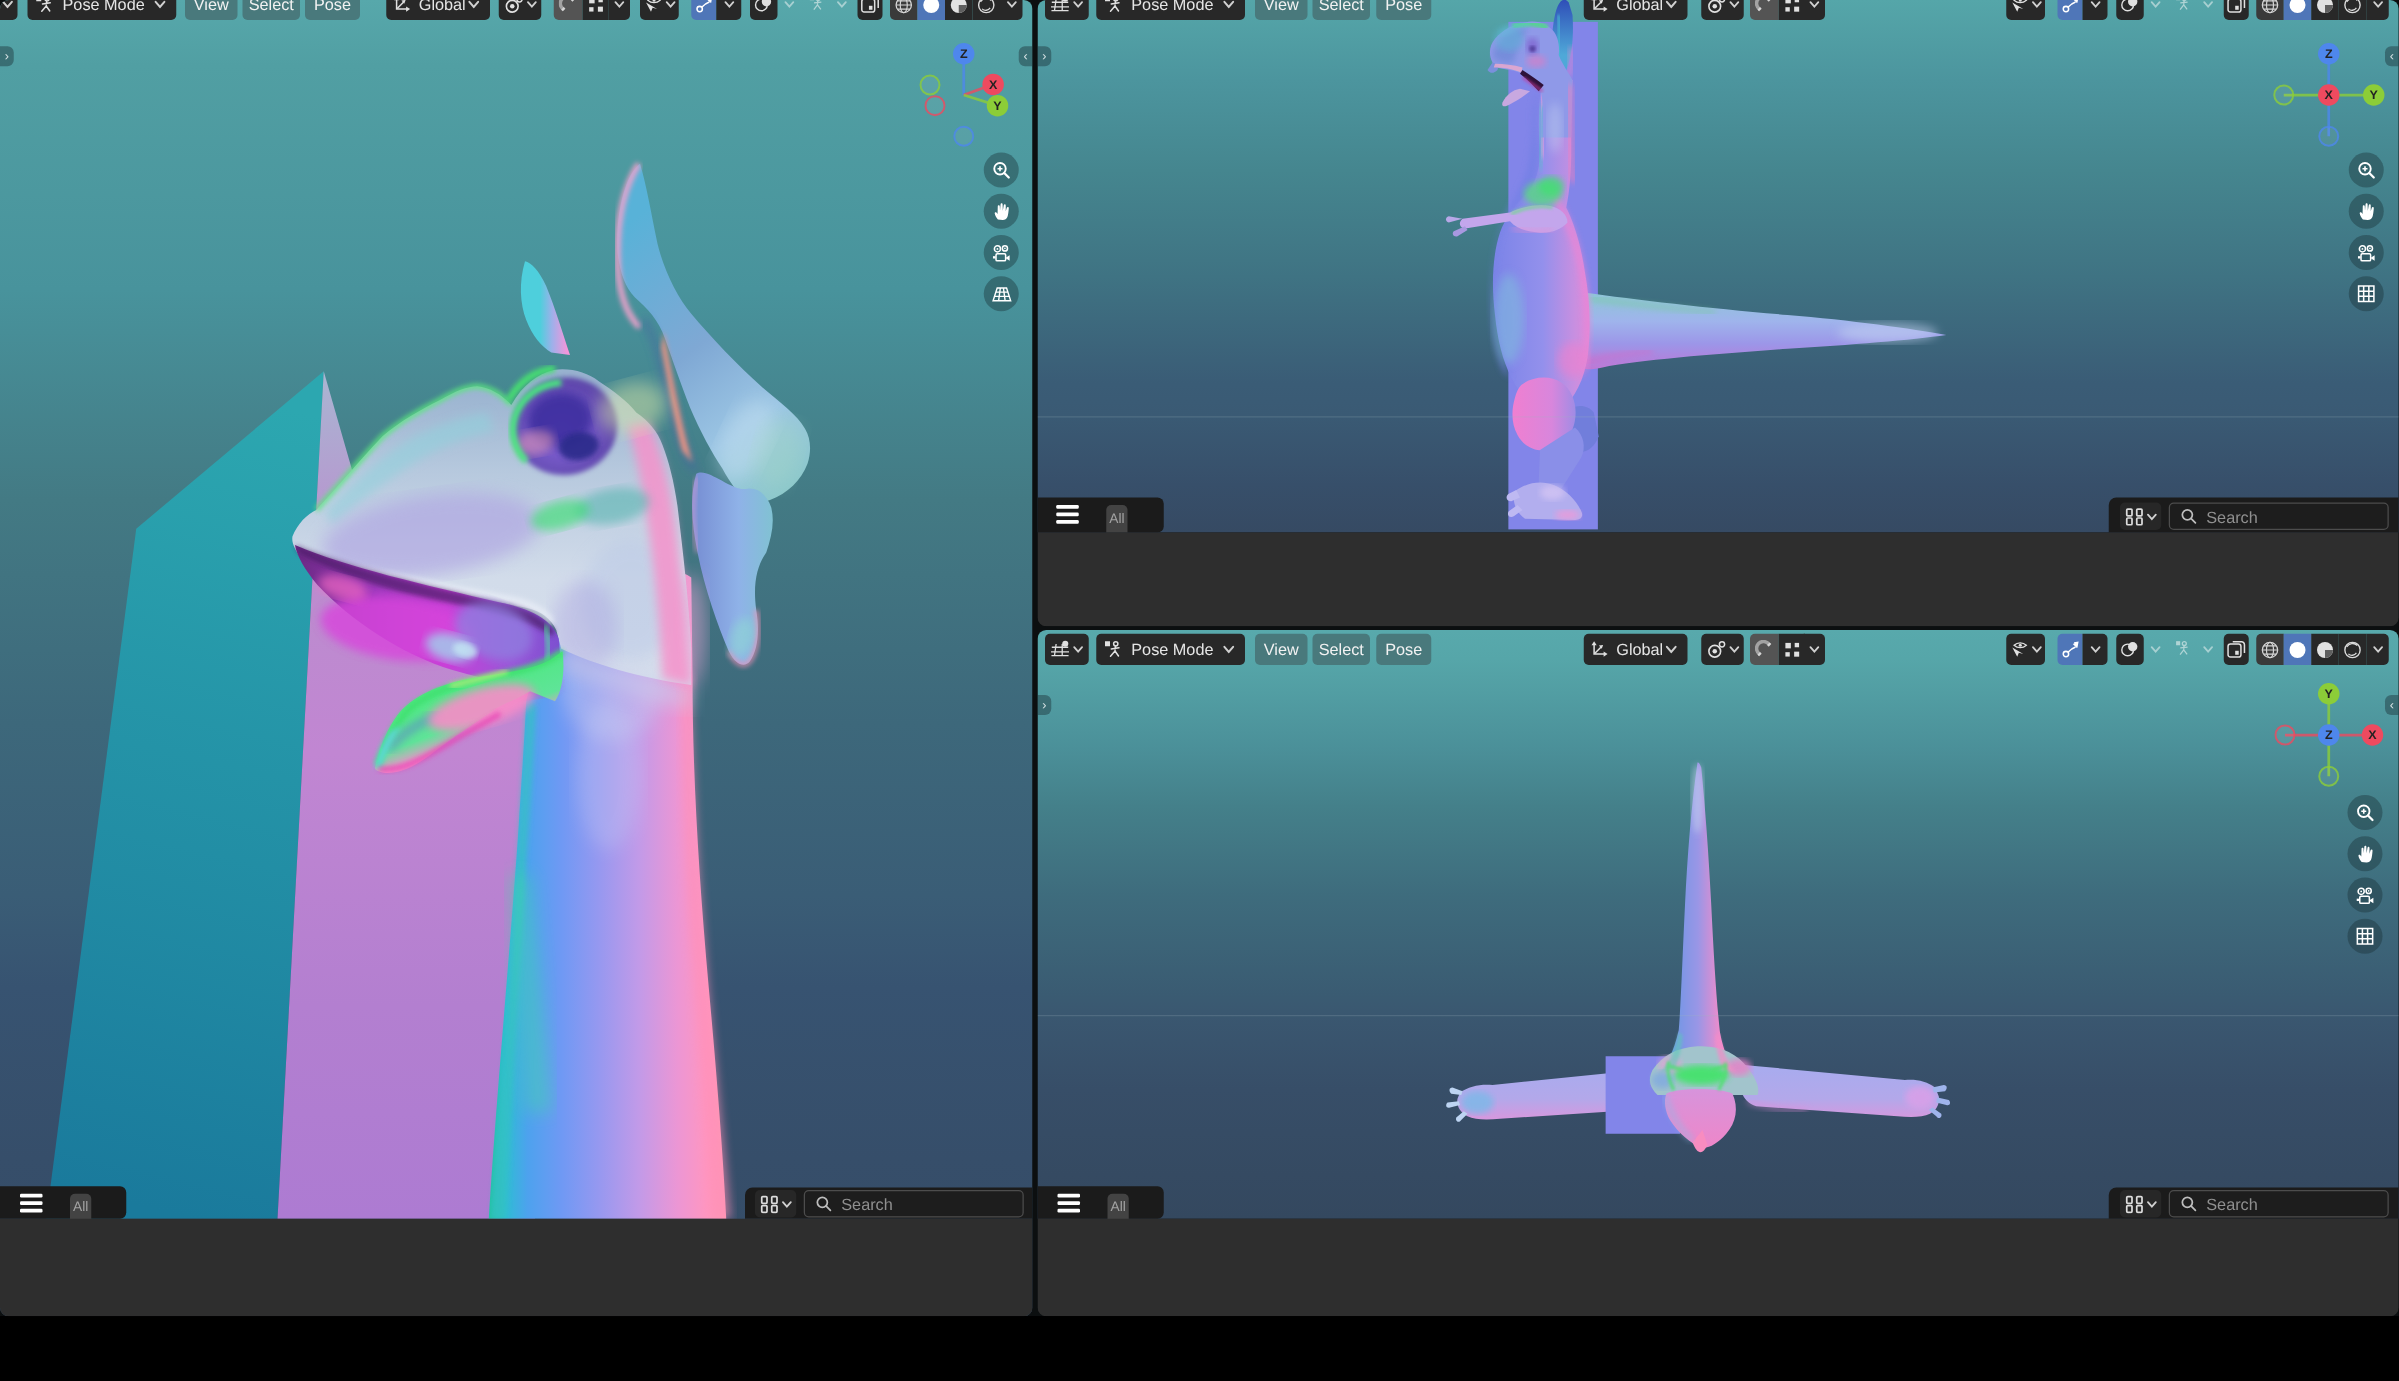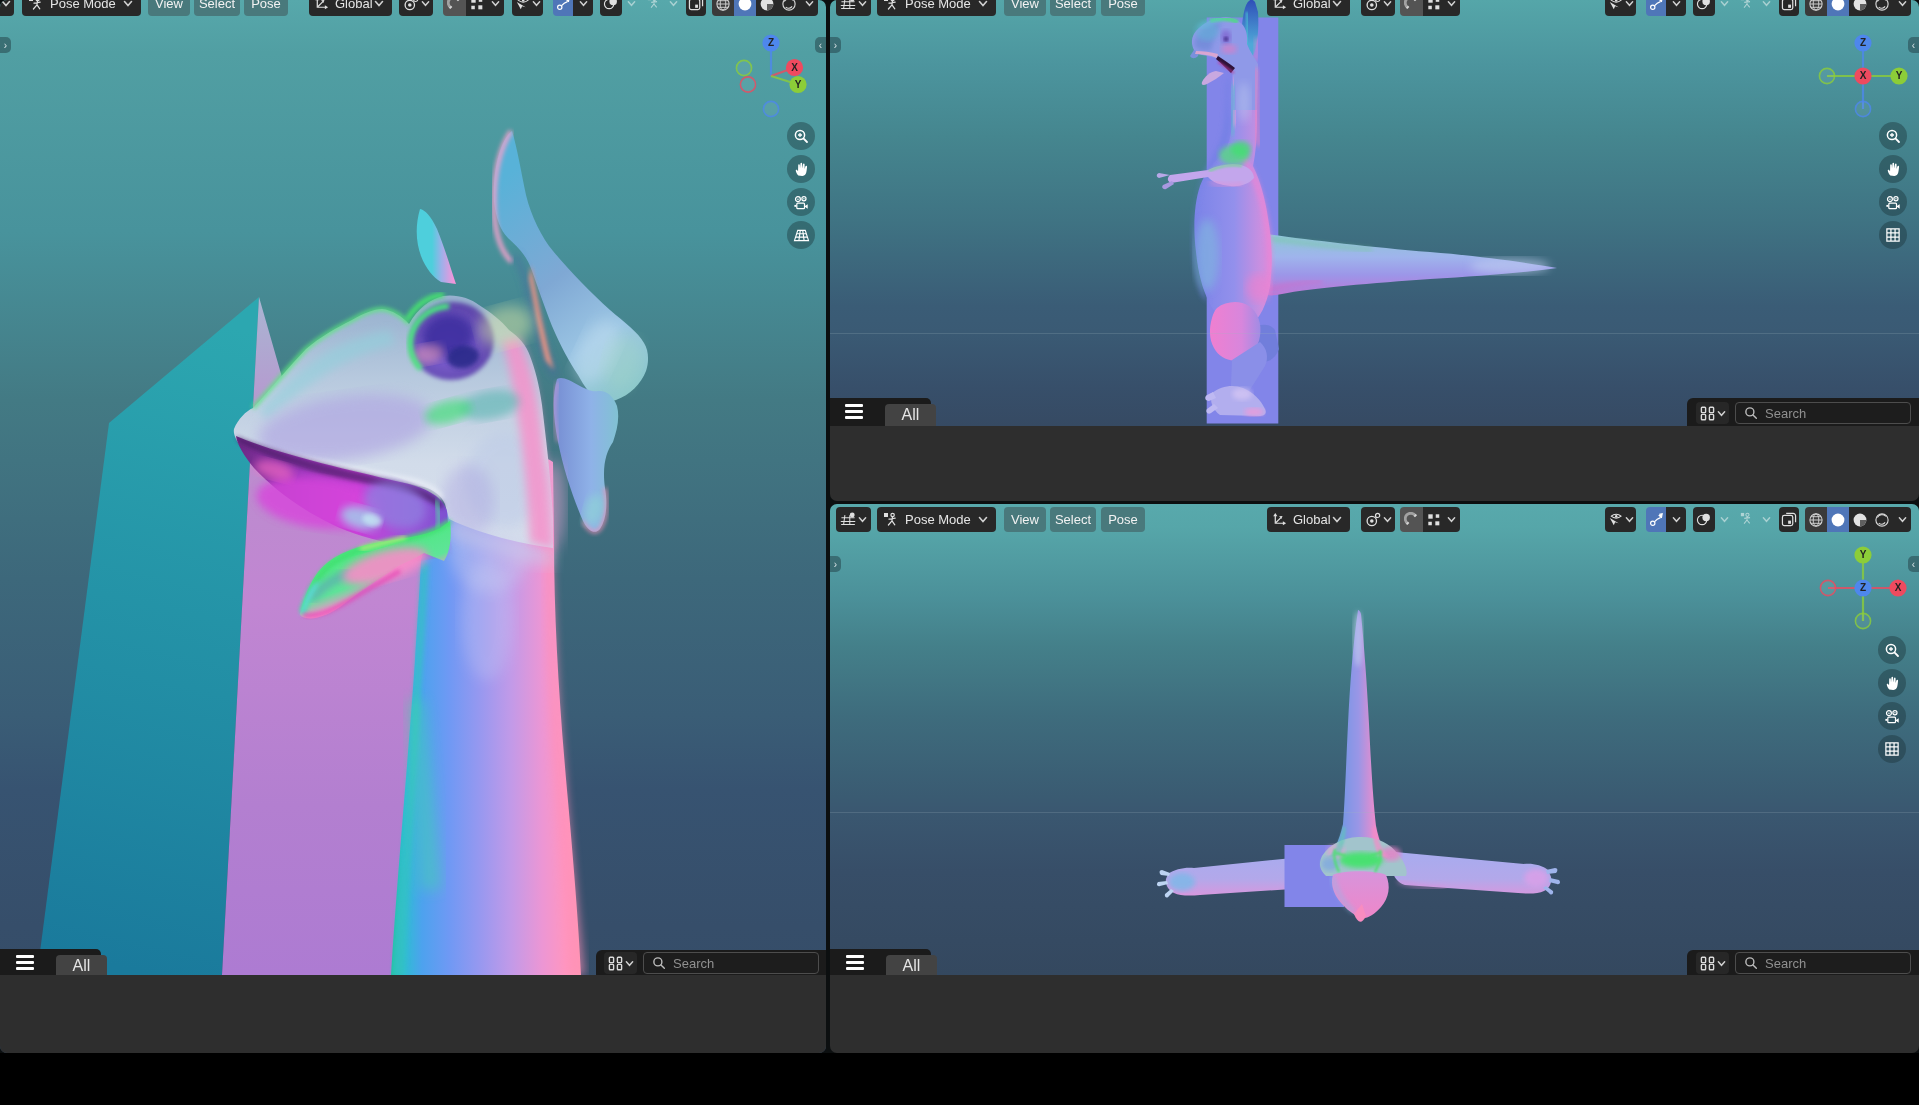--- a/index.html
+++ b/index.html
@@ -26,22 +26,22 @@
 .tabbar { position:absolute; background:#1b1b1b; border-radius:0 5px 5px 0; width:101px; }
 #aL .tabbar { left:0; top:949px; height:26px; }
 #aT .tabbar { left:0; top:398px; height:28px; }
 #aB .tabbar { left:0; top:445px; height:26px; }
 .rstrip { position:absolute; right:0; background:#1b1b1b; border-radius:6px 0 0 0; }
 #aL .rstrip { left:596px; top:950px; height:25px; }
 #aT .rstrip { left:857px; top:398px; height:28px; }
 #aB .rstrip { left:857px; top:446px; height:25px; }
 .burger { position:absolute; width:18px; height:15px; display:flex; flex-direction:column; justify-content:space-between; }
 .burger i { display:block; height:2.6px; background:#fff; border-radius:1px; }
-.alltab { position:absolute; background:#434343; border-radius:4px 4px 0 0; color:#e5e5e5;
-  font-size:16px; text-align:center; width:51px; }
+.alltab { position:absolute; background:#434343; border-radius:4px 4px 0 0; color:#a3a3a3;
+  font-size:11px; text-align:center; width:17px; }
 .dispbtn { position:absolute; background:#272727; border-radius:4px; width:33px; height:22px;
   display:flex; align-items:center; justify-content:center; gap:2px; }
 .search { position:absolute; background:#1d1d1d; border:1px solid #4d4d4d; border-radius:4px;
   height:22px; display:flex; align-items:center; color:#909090; font-size:13px; gap:7px; padding-left:8px; }
 .hdr { position:absolute; left:0; right:0; }
 .btn { position:absolute; height:25px; background:#282828; border-radius:4px; color:#e5e5e5;
   font-size:13px; display:flex; align-items:center; justify-content:center; }
 .mbtn { position:absolute; height:25px; background:#49797c; border-radius:4px; color:#f2f2f2;
   font-size:13px; display:flex; align-items:center; justify-content:center; }
 .navb { position:absolute; width:28px; height:28px; border-radius:50%;

